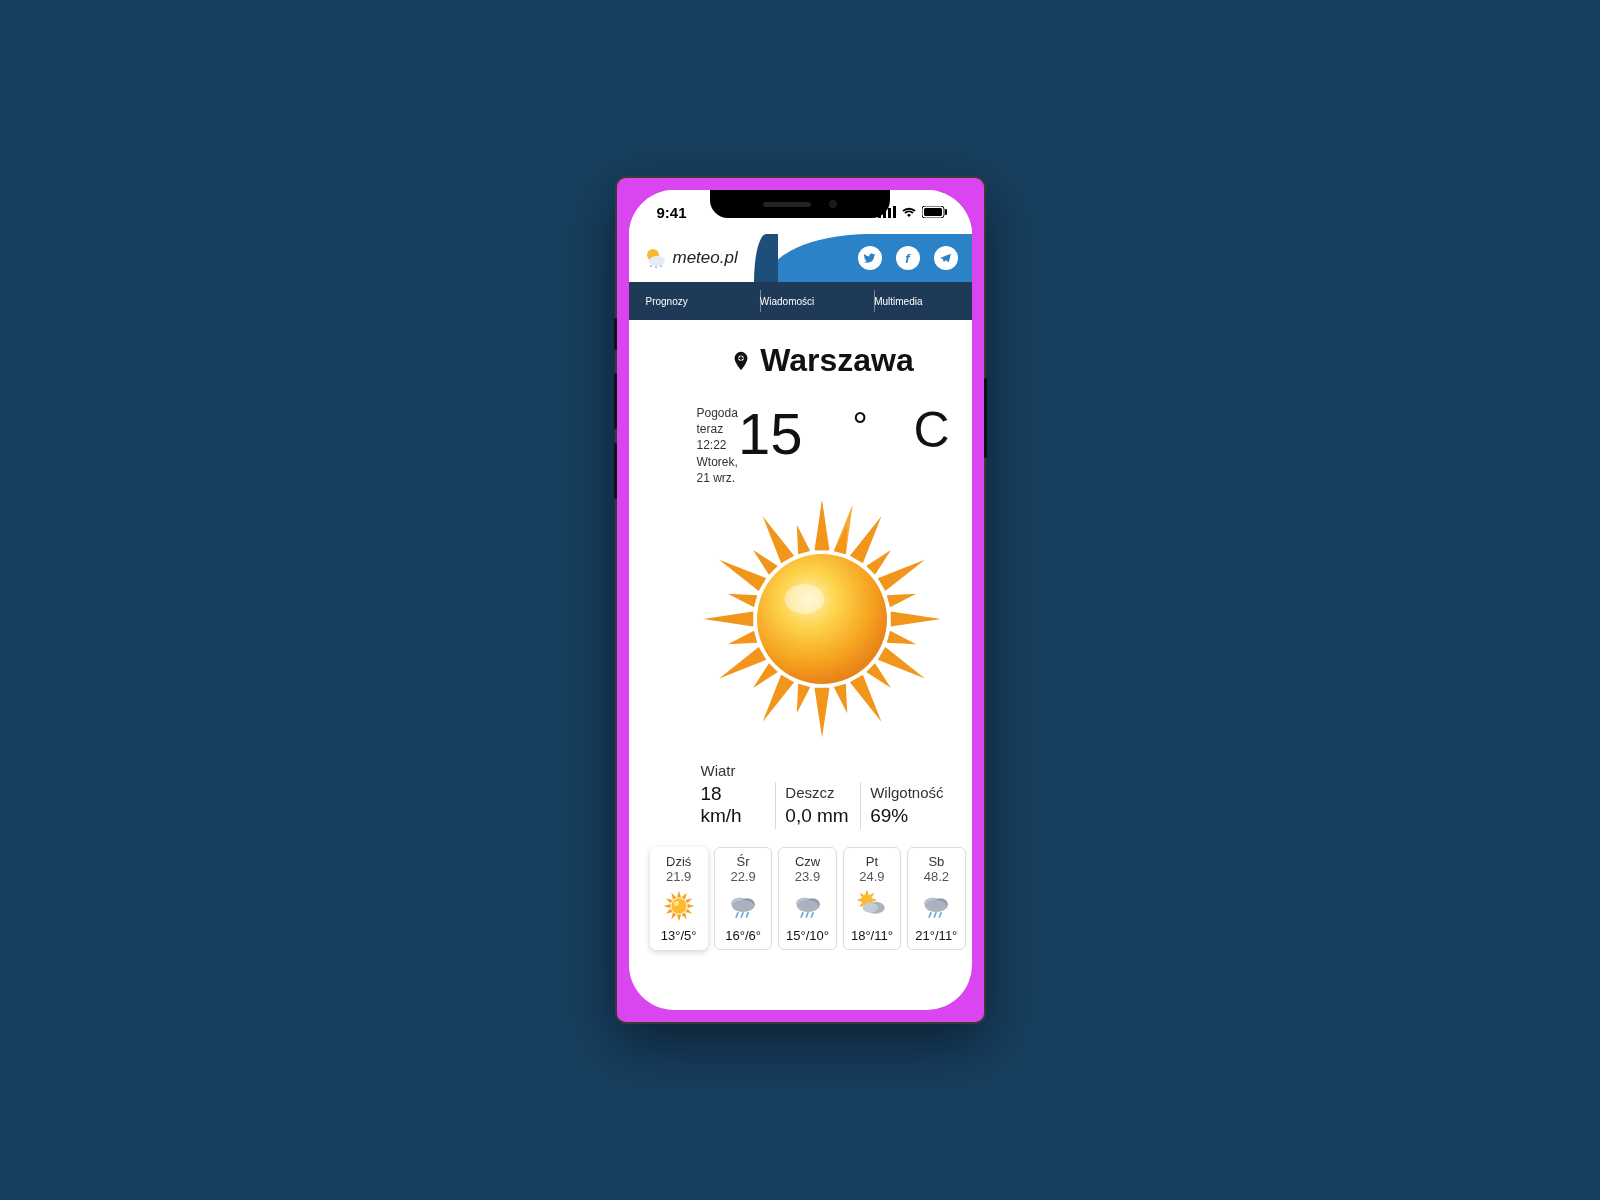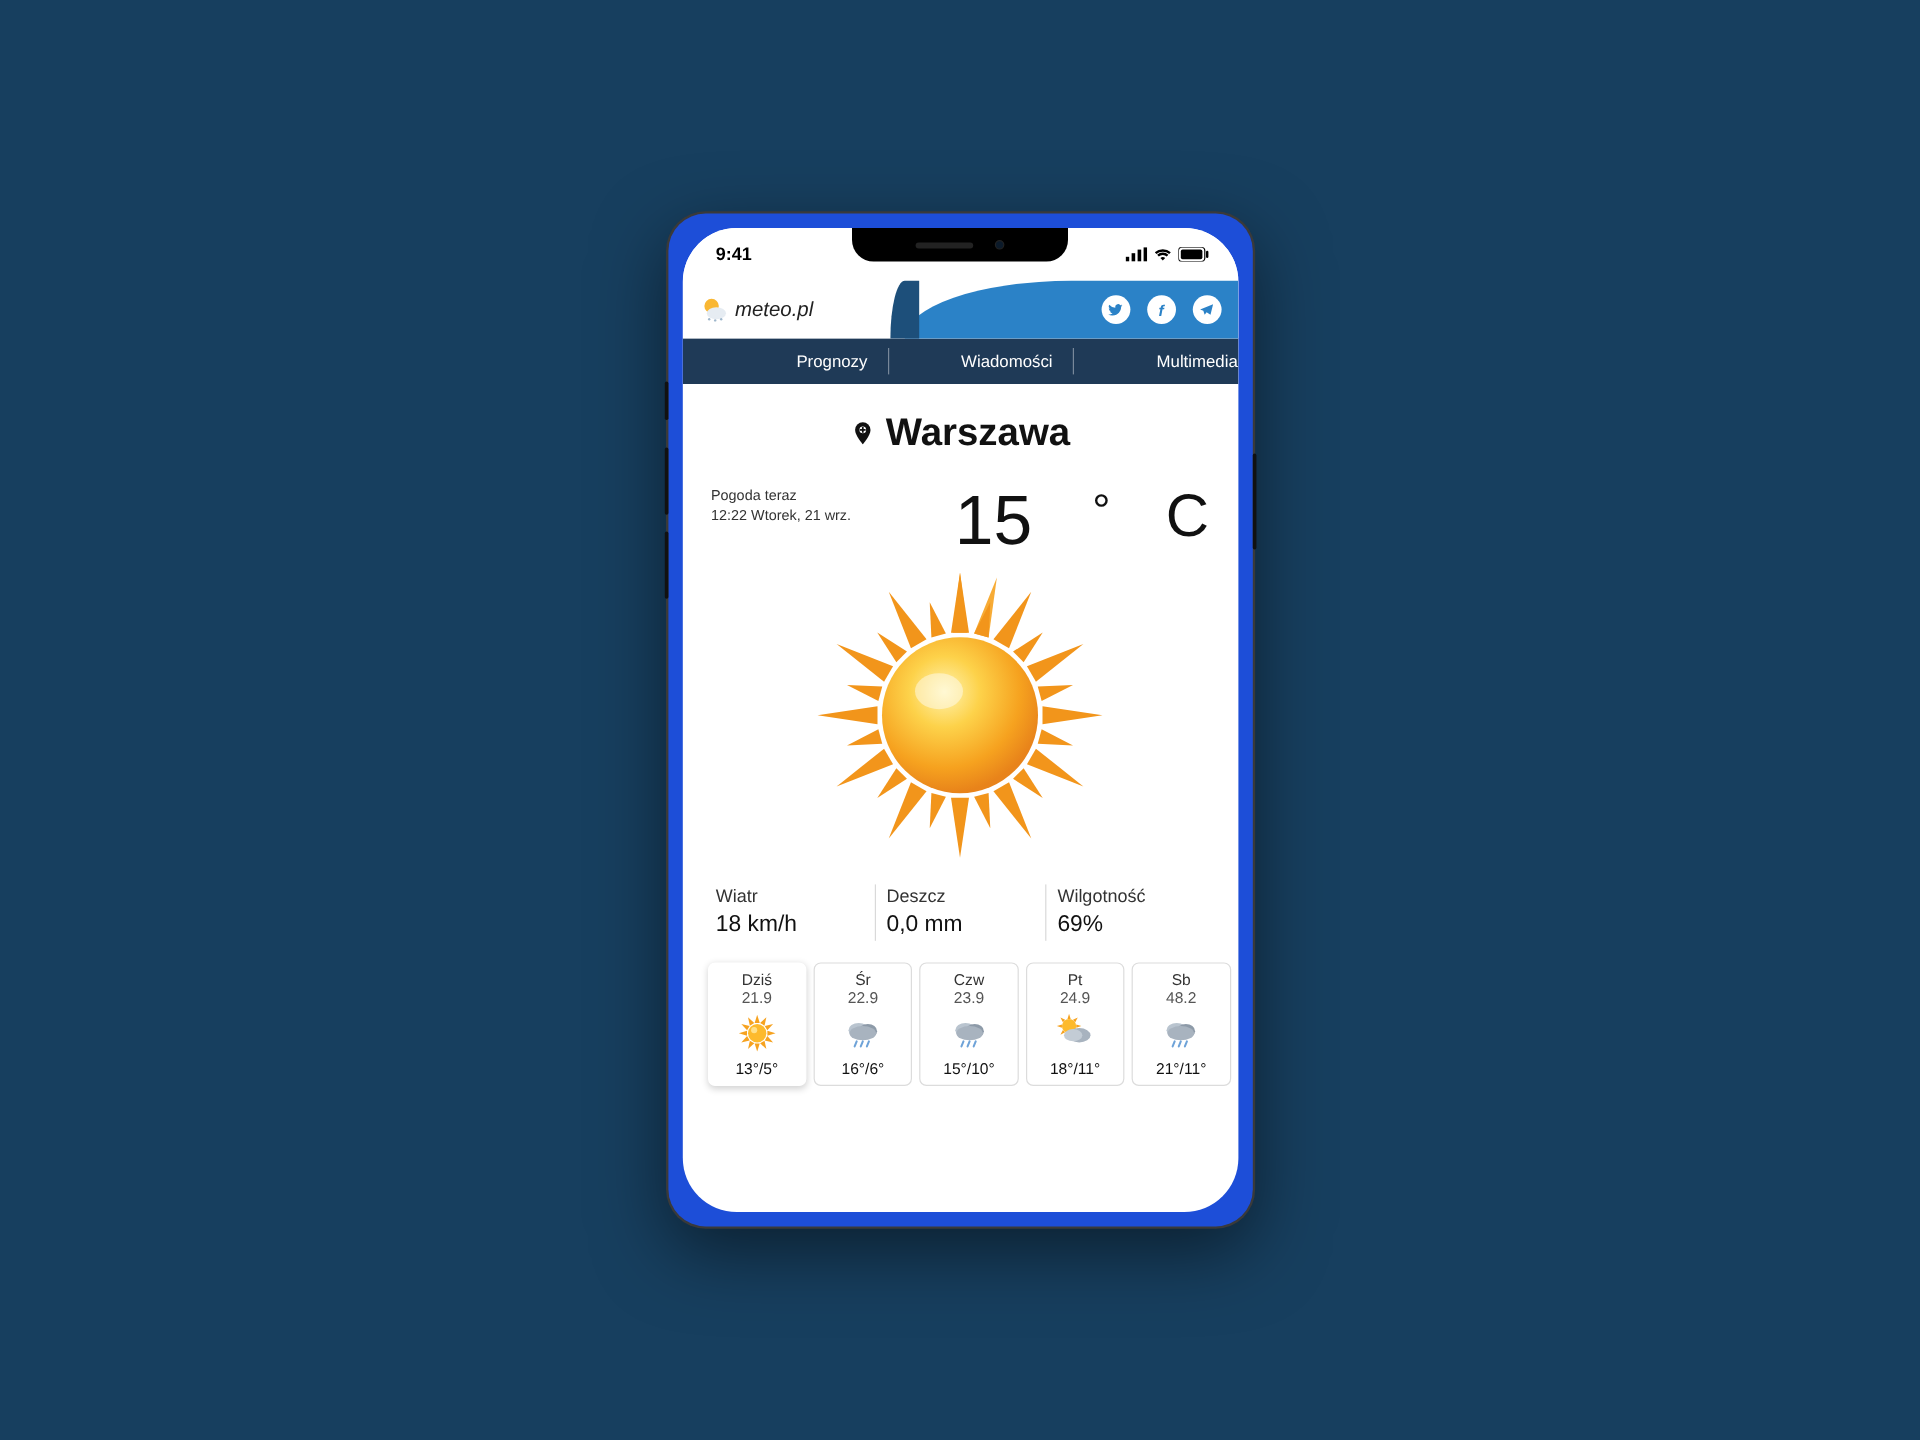--- a/index.html
+++ b/index.html
@@ -7,24 +7,24 @@
     width: 1600px;
     height: 1200px;
     background: #173f5f;
     display: flex;
     align-items: center;
     justify-content: center;
     font-family: -apple-system, Helvetica, Arial, sans-serif;
   }
   
   .phone {
-    width: 487px;
+    width: 367px;
     height: 844px;
-    background: #1d4ed8;
-    border-radius: 31px;
+    background: #d946ef;
+    border-radius: 9px;
     padding: 12px;
     position: relative;
     box-shadow: 0 0 0 2px #3a3a3a, 0 20px 60px rgba(0,0,0,.5);
   }
   
   .btn-side { position: absolute; background: #111; border-radius: 3px; }
   .bs-l1 { left: -3px; top: 140px; width: 3px; height: 32px; }
   .bs-l2 { left: -3px; top: 195px; width: 3px; height: 56px; }
   .bs-l3 { left: -3px; top: 265px; width: 3px; height: 56px; }
   .bs-r1 { right: -3px; top: 200px; width: 3px; height: 80px; }
@@ -105,34 +105,34 @@
 
   
   .nav {
     background:#1f3a57;
     display:flex;
     height:38px;
   }
   .nav .tab {
     flex:1;
     color:#fff;
-    font-size:14px;
+    font-size:10px;
     display:flex;
     align-items:center;
-    justify-content:flex-end;
+    justify-content:flex-start;
     position:relative;
     margin-left:17px;
   }
   .nav .tab + .tab::before{
     content:""; position:absolute; left:0; top:8px; bottom:8px; width:1px;
     background:rgba(255,255,255,.4);
   }
 
   
-  .content { padding: 18px 18px 6px 18px; }
+  .content { padding: 18px 18px 6px 18px; margin-left: 44px; }
   .loc {
     display:flex; align-items:center; justify-content:center; gap:8px;
     font-size:32px; font-weight:600; color:#111; margin-top:4px;
   }
 
   .now {
     display:flex; align-items:flex-start; justify-content:space-between;
     margin-top:26px; padding:0 6px;
   }
   .now-left { font-size:12px; color:#333; line-height:1.35; }

